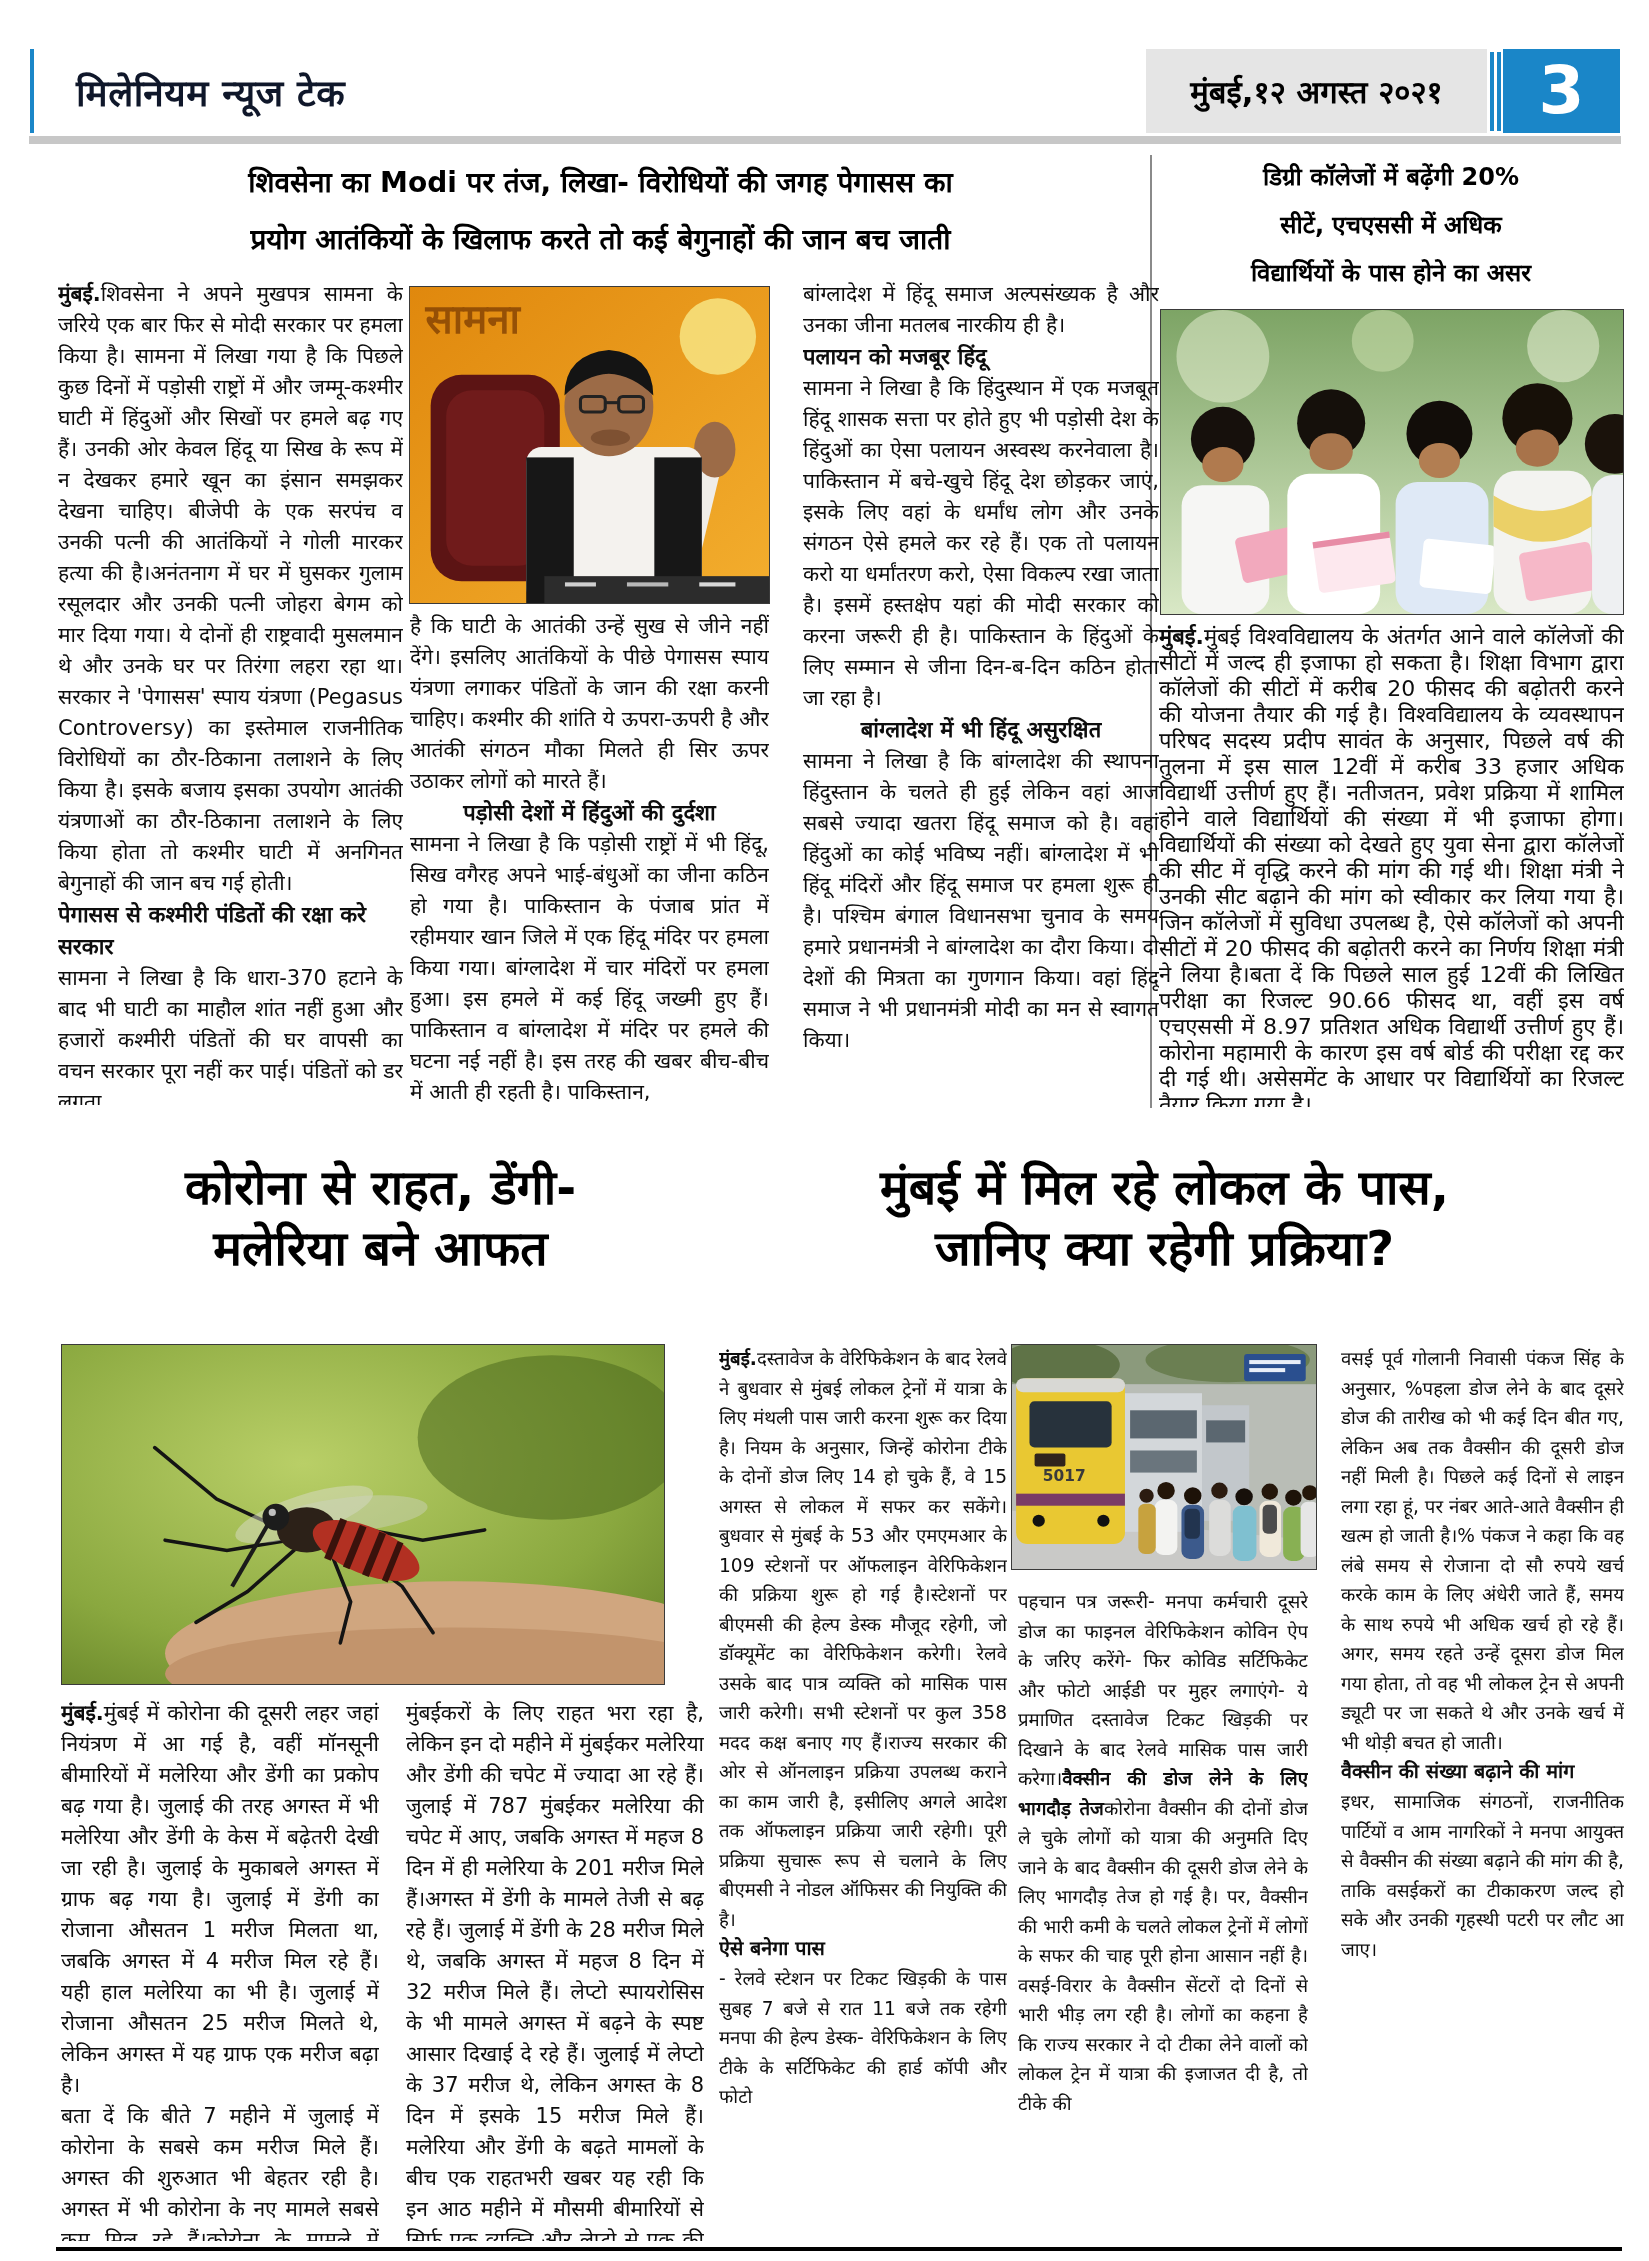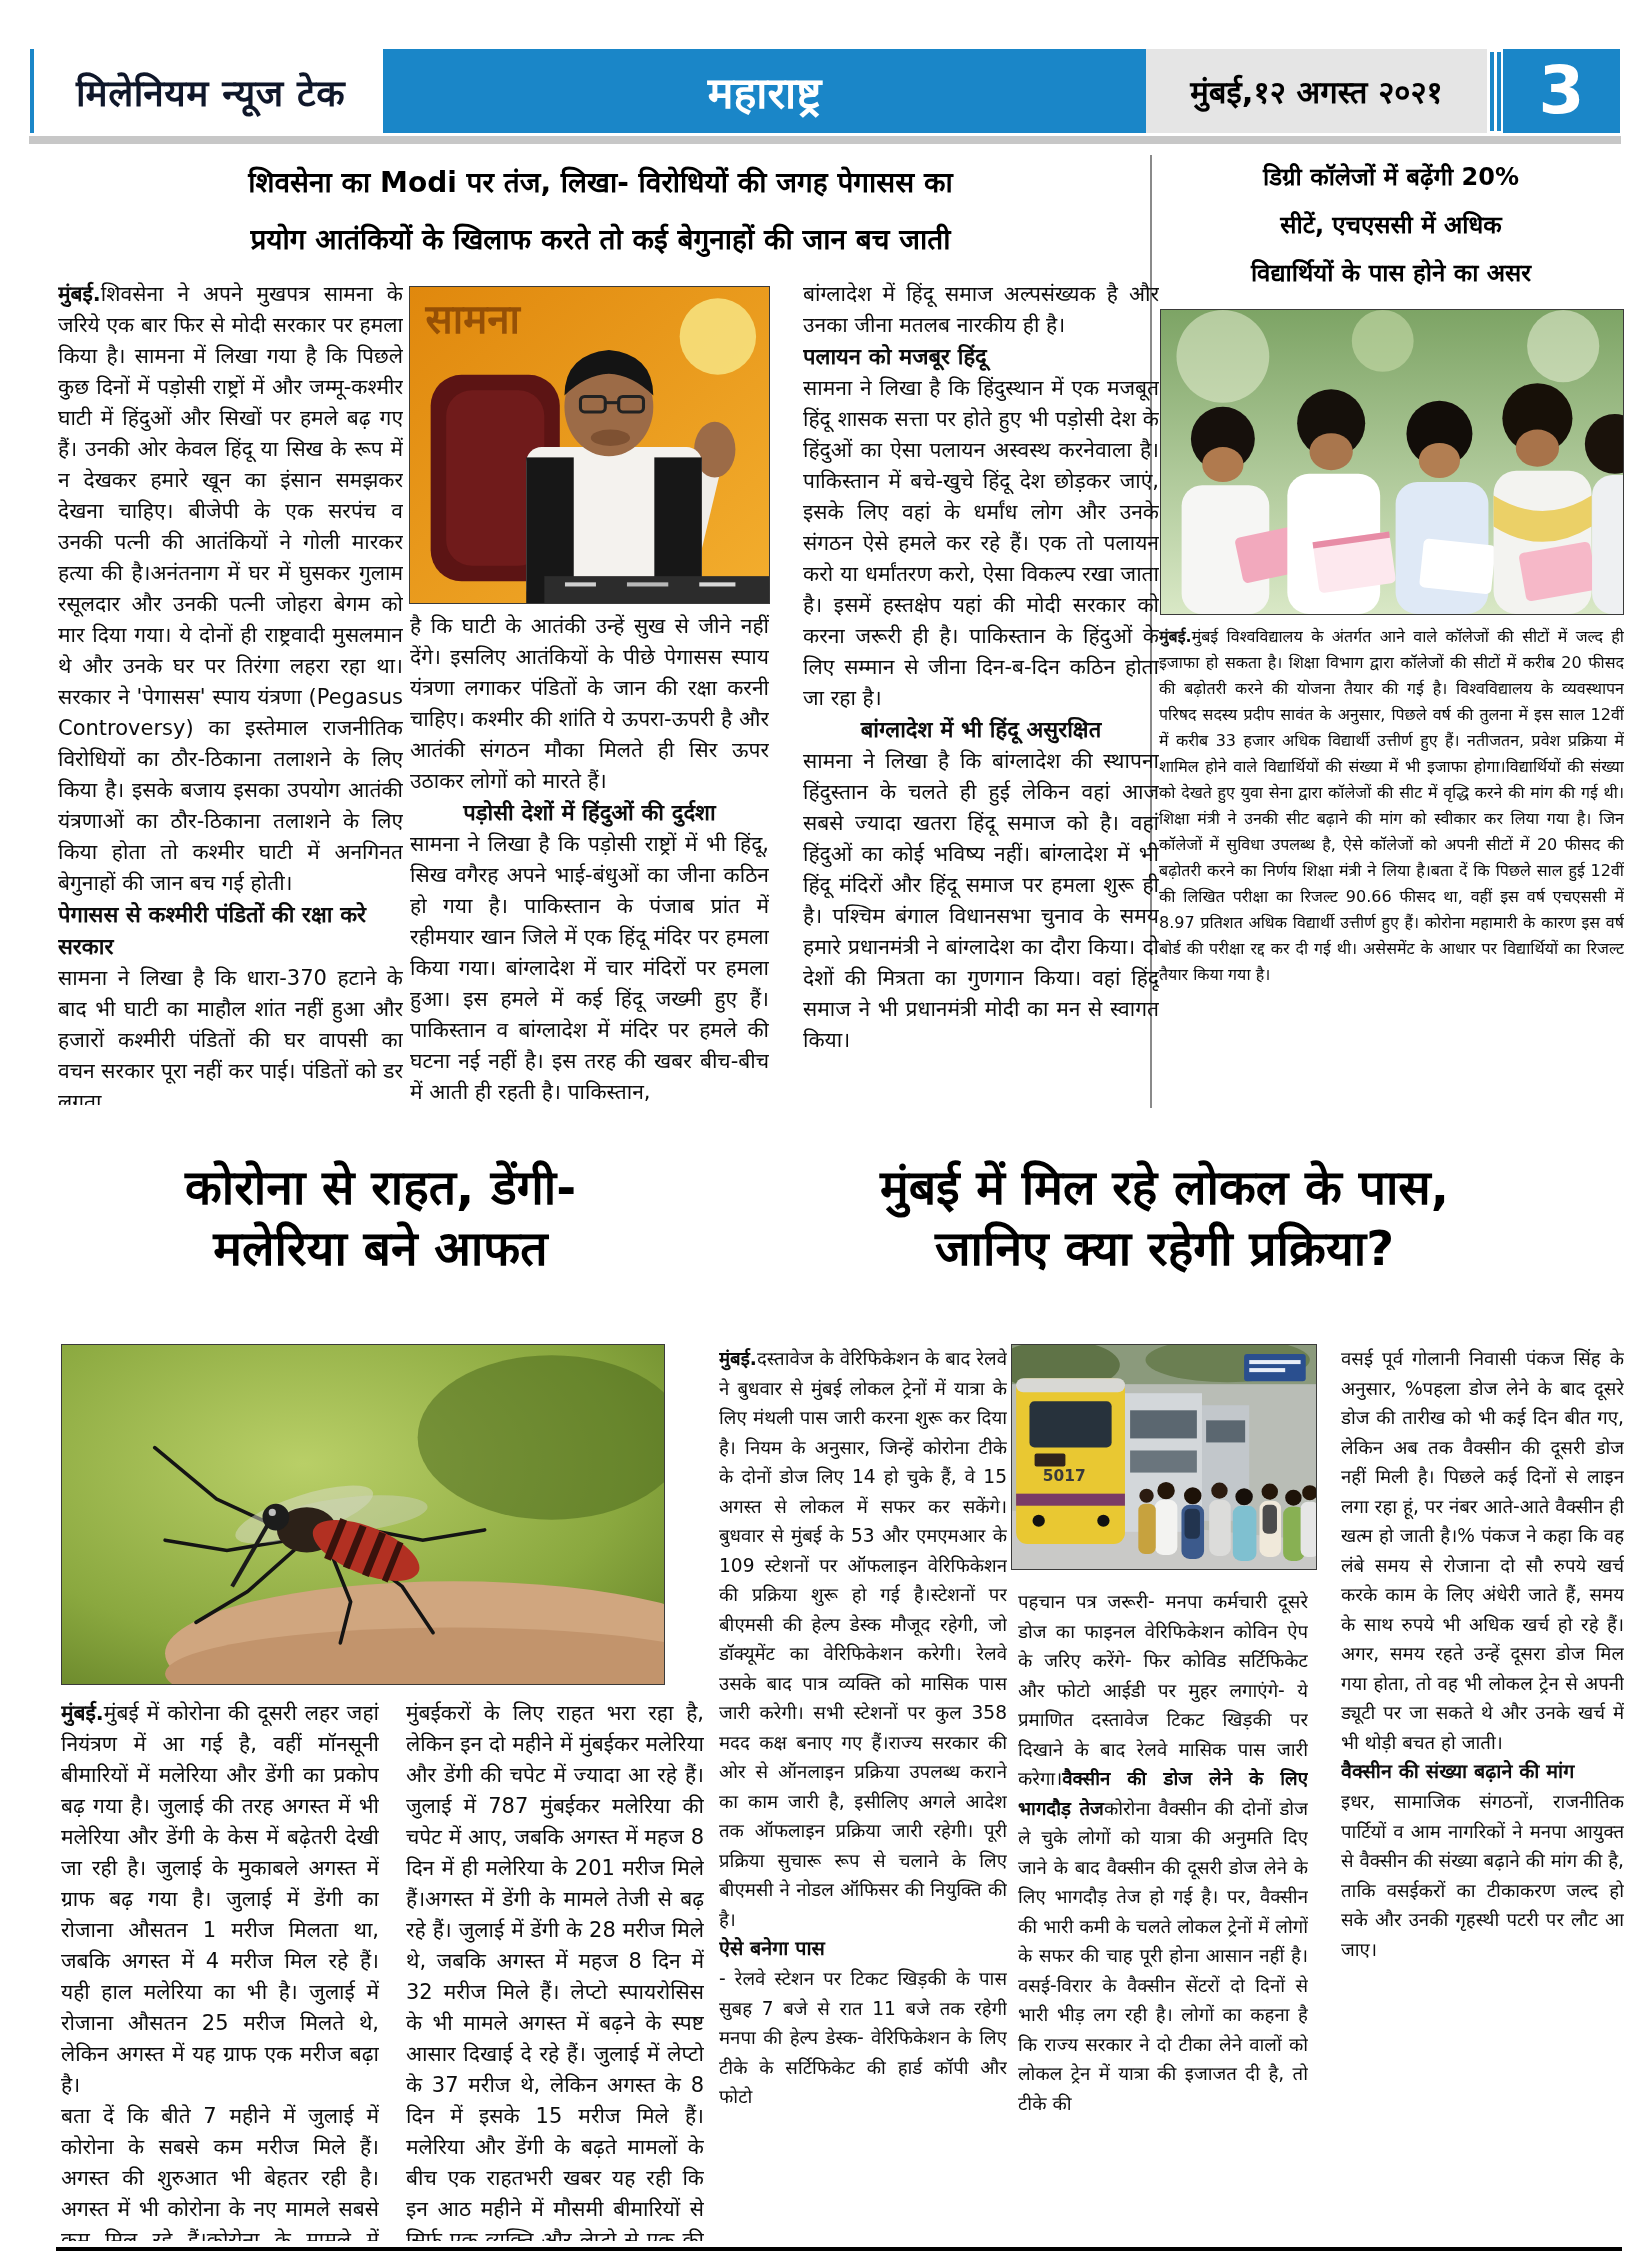--- a/index.html
+++ b/index.html
@@ -21,43 +21,40 @@
   .headline{font-weight:700;color:#000;text-align:center;white-space:pre-line;}
   .hl-main{left:54px;top:154px;width:1093px;font-size:28px;line-height:57px;}
   .hl-college{left:1158px;top:153px;width:466px;font-size:24px;line-height:48px;}
   .hl-dengue{left:56px;top:1157px;width:649px;font-size:48px;line-height:61px;}
   .hl-local{left:735px;top:1157px;width:859px;font-size:48px;line-height:61px;}
   
   .col{overflow:hidden;text-align:justify;}
   .col p{margin:0;}
   .body-txt{font-size:21px;line-height:31px;}
   .body-sm{font-size:18.6px;line-height:29.5px;}
-  .body-college{font-size:16px;line-height:26px;}
+  .body-college{font-size:22px;line-height:26px;}
   .lead{font-weight:700;}
   .subhead{font-weight:700;font-size:22px;line-height:32px;text-align:left;}
   .subhead.center{text-align:center;}
   .subhead-sm{font-weight:700;font-size:19.7px;line-height:30px;text-align:left;}
   b.inline-sub{font-weight:700;}
   
   .vrule{width:1.6px;background:#8a8a8a;}
   .bottom-rule{left:56px;top:2247px;width:1566px;height:3.6px;background:#000;}
   
   .photo{border:1px solid #3a3a3a;box-sizing:border-box;}
   .photo svg{display:block;width:100%;height:100%;}
 </style>
 </head>
 <body>
 
 <div class="page">
 
   <div class="abs masthead-box">
     <span class="masthead-text">मिलेनियम न्यूज टेक</span>
-  </div>
-  <div class="abs section-box">
-    <span class="section-text">महाराष्ट्र</span>
   </div>
   <div class="abs date-box">
     <span class="date-text">मुंबई,१२ अगस्त २०२१</span>
   </div>
   <div class="abs dbl-line" style="left:1490px;"></div>
   <div class="abs dbl-line" style="left:1497px;"></div>
   <div class="abs pagenum-box">
     <span class="pagenum-text">3</span>
   </div>
   <div class="abs gray-rule"></div>

